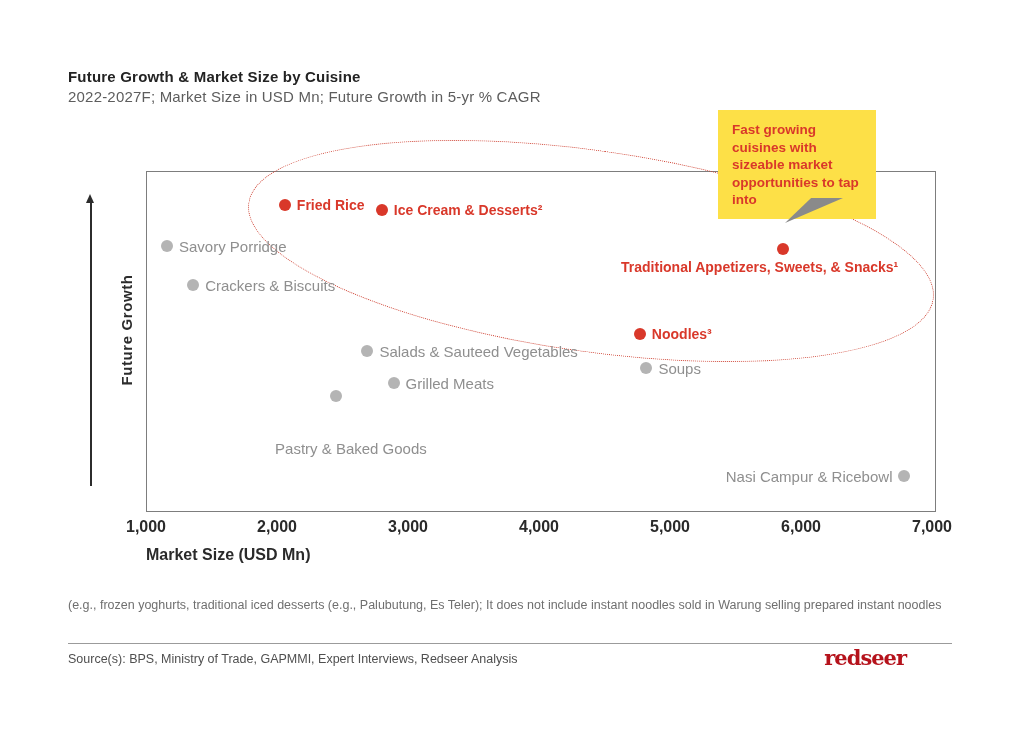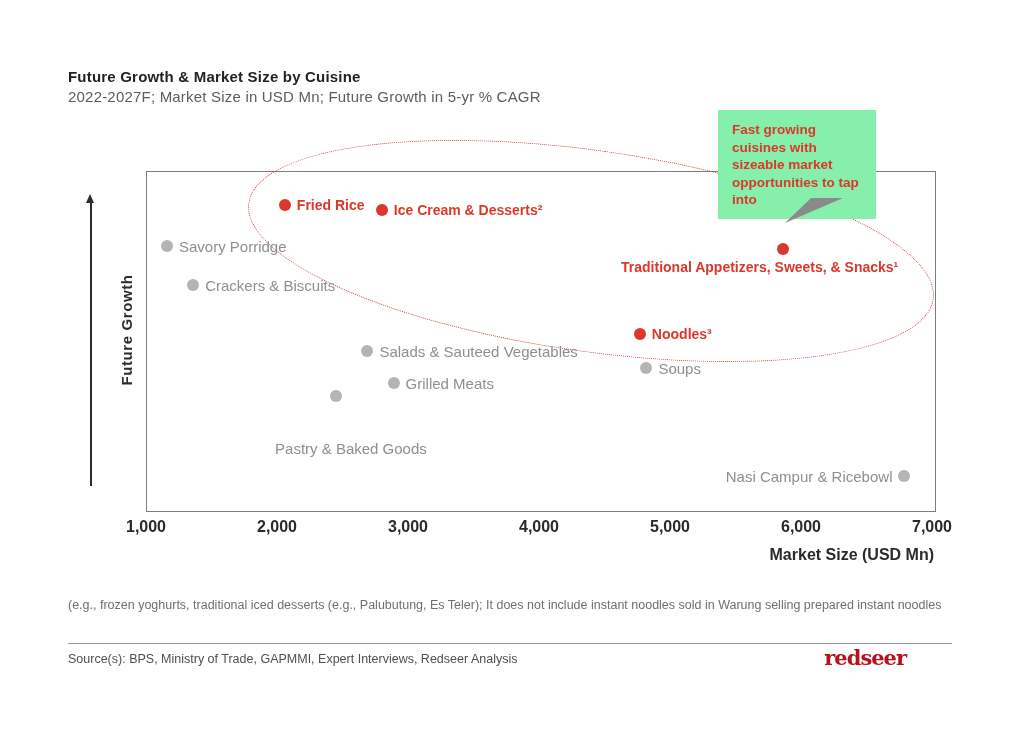--- a/index.html
+++ b/index.html
@@ -10,36 +10,36 @@
   .subtitle{position:absolute;left:68px;top:88px;font-size:15px;font-weight:400;color:#5d5d5d;letter-spacing:.2px;}
   
   .plot-border{position:absolute;left:146px;top:171px;width:788px;height:339px;border:1px solid #7d7d7d;z-index:0;}
   .ellipse{position:absolute;left:245px;top:150px;width:690px;height:200px;border:1.5px dotted #cf4435;
            border-radius:50%;transform:rotate(8deg);z-index:1;}
   .y-arrow-line{position:absolute;left:90px;top:202px;width:1.5px;height:284px;background:#2c2c2c;z-index:2;}
   .y-arrow-head{position:absolute;left:86px;top:194px;width:0;height:0;border-left:4.5px solid transparent;
                 border-right:4.5px solid transparent;border-bottom:9px solid #2c2c2c;z-index:2;}
   .y-label{position:absolute;left:126px;top:330px;transform:translate(-50%,-50%) rotate(-90deg);
            font-size:15px;font-weight:700;color:#2c2c2c;white-space:nowrap;letter-spacing:.6px;z-index:2;}
-  .x-label{position:absolute;left:146px;top:546px;width:788px;text-align:right;
+  .x-label{position:absolute;left:146px;top:546px;width:788px;text-align:left;
            font-size:16px;font-weight:700;color:#2a2a2a;z-index:2;}
   .tick{position:absolute;top:518px;transform:translateX(-50%);font-size:16px;font-weight:700;color:#2a2a2a;z-index:2;}
   
   .pt{position:absolute;width:0;height:0;z-index:3;}
   .dot{position:absolute;left:-6px;top:-6px;width:12px;height:12px;border-radius:50%;}
   .dot.red{background:#d9382a;}
   .dot.gray{background:#b4b4b4;}
   .lbl{position:absolute;white-space:nowrap;}
   .lbl.red{color:#d9382a;font-size:14px;font-weight:700;}
   .lbl.gray{color:#8f8f8f;font-size:15px;font-weight:400;}
   .lbl.side-right{left:12px;top:0;transform:translateY(-50%);}
   .lbl.side-left{right:12px;top:0;transform:translateY(-50%);}
   .lbl.side-below{top:10px;transform:translateX(-50%);}
   
-  .callout{position:absolute;left:718px;top:110px;width:132px;background:#86efac;
+  .callout{position:absolute;left:718px;top:110px;width:132px;background:#fde047;
            padding:11px 12px 10px 14px;z-index:5;}
   .callout-text{color:#d9382a;font-size:13.5px;font-weight:700;line-height:17.5px;}
   .callout-pointer{position:absolute;left:785px;top:198px;width:58px;height:25px;background:#8a8a8a;
                    clip-path:polygon(45% 0,100% 0,0 100%);z-index:5;}
   
   .notes{position:absolute;left:68px;top:597px;width:900px;font-size:12.5px;line-height:17px;color:#6f6f6f;}
   .divider{position:absolute;left:68px;top:643px;width:884px;height:1px;background:#9b9b9b;}
   .source{position:absolute;left:68px;top:652px;font-size:12.5px;color:#4f4f4f;}
   .logo{position:absolute;right:74px;top:645px;font-family:"DejaVu Serif",serif;font-weight:700;
         font-size:21px;color:#b5121b;letter-spacing:-1px;}

